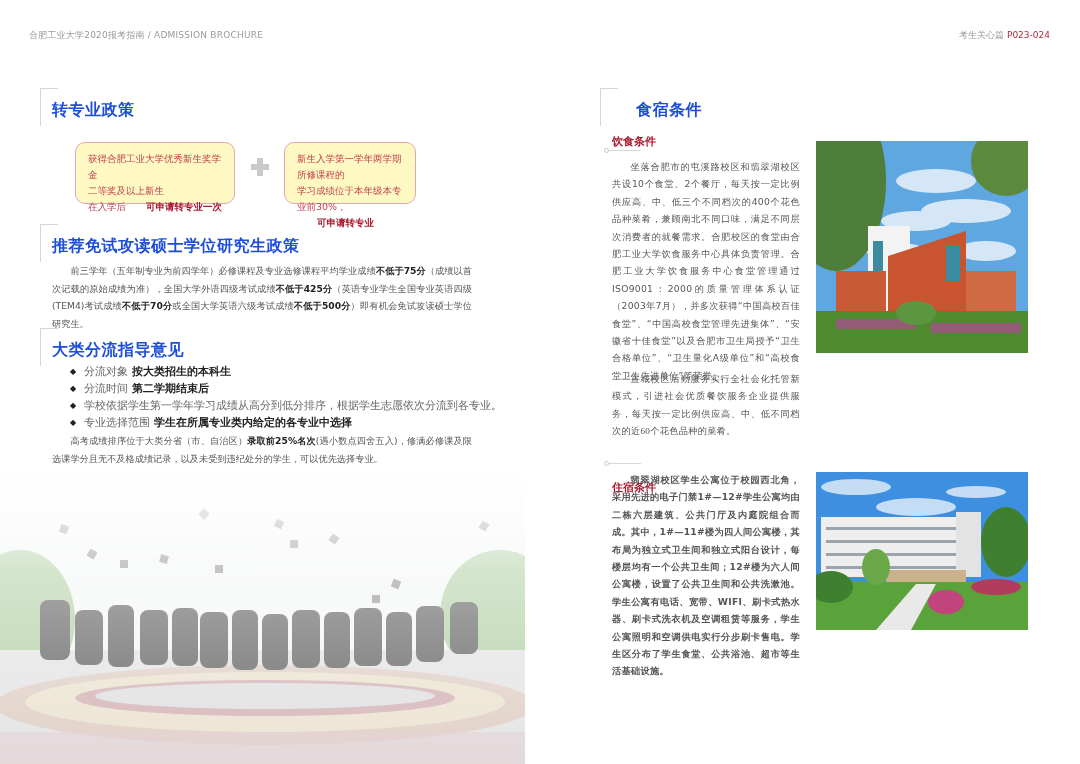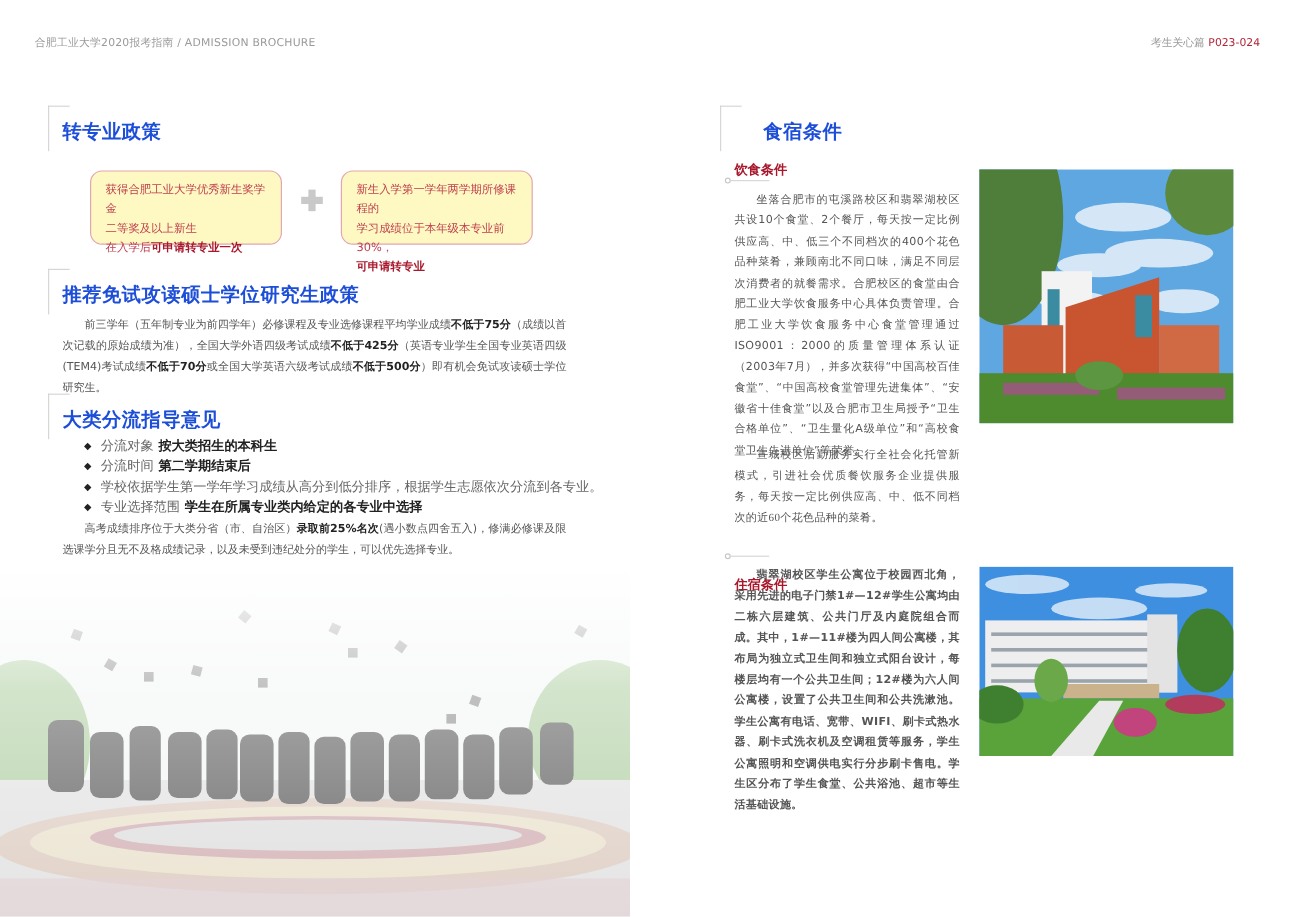--- a/index.html
+++ b/index.html
@@ -8,21 +8,21 @@
 
   .running-head-left { position: absolute; left: 29px; top: 29px; font-size: 9px; color: #9a9a9a; letter-spacing: 0.2px; }
   .running-head-right { position: absolute; right: 30px; top: 29px; font-size: 9px; color: #9a9a9a; }
   .running-head-right .page-num { color: #b3273a; margin-left: 0; }
 
   .sec-title { position: absolute; font-weight: bold; color: #1d4ed8; font-size: 16px; letter-spacing: 0.5px; }
   .bracket { position: absolute; width: 18px; height: 38px; border-left: 1px solid #d6d6d6; border-top: 1px solid #d6d6d6; }
 
   .policy-box { position: absolute; border: 1px solid #e2a6b0; border-radius: 10px; background: #fef9c3;
     font-size: 9.5px; line-height: 16px; color: #c0404f; padding: 8px 10px 0 12px; }
-  .policy-box b { color: #a8182c; font-weight: bold; }
+  .policy-box b { color: #a8182c; font-weight: bold; margin-left: 20px; }
   .plus { position: absolute; left: 251px; top: 158px; width: 18px; height: 18px; }
   .plus::before, .plus::after { content: ""; position: absolute; background: #c9c9c9; }
   .plus::before { left: 6px; top: 0; width: 6px; height: 18px; }
   .plus::after { left: 0; top: 6px; width: 18px; height: 6px; }
 
   .para { position: absolute; font-size: 9.2px; line-height: 17.5px; color: #555; text-align: justify; }
   .para b { color: #222; font-weight: bold; }
   .indent { text-indent: 2em; }
 
   .bullets { position: absolute; left: 70px; top: 363px; list-style: none; font-size: 11px; line-height: 17px; color: #666; }
@@ -52,21 +52,21 @@
 
 <div class="bracket" style="left:40px; top:88px;"></div>
 <div class="sec-title" style="left:52px; top:100px;">转专业政策</div>
 
 <div class="policy-box" style="left:75px; top:142px; width:160px; height:62px;">
   <div>获得合肥工业大学优秀新生奖学金</div>
   <div>二等奖及以上新生</div>
   <div><span>在入学后</span><b>可申请转专业一次</b></div>
 </div>
 <div class="plus"></div>
-<div class="policy-box" style="left:284px; top:142px; width:160px; height:62px;">
+<div class="policy-box" style="left:284px; top:142px; width:132px; height:62px;">
   <div>新生入学第一学年两学期所修课程的</div>
   <div>学习成绩位于本年级本专业前30%，</div>
   <div><b>可申请转专业</b></div>
 </div>
 
 <div class="bracket" style="left:40px; top:224px;"></div>
 <div class="sec-title" style="left:52px; top:236px;">推荐免试攻读硕士学位研究生政策</div>
 <div class="para indent" style="left:52px; top:262px; width:420px;">
   <span>前三学年（五年制专业为前四学年）必修课程及专业选修课程平均学业成绩</span><b>不低于75分</b><span>（成绩以首次记载的原始成绩为准），全国大学外语四级考试成绩</span><b>不低于425分</b><span>（英语专业学生全国专业英语四级(TEM4)考试成绩</span><b>不低于70分</b><span>或全国大学英语六级考试成绩</span><b>不低于500分</b><span>）即有机会免试攻读硕士学位研究生。</span>
 </div>

